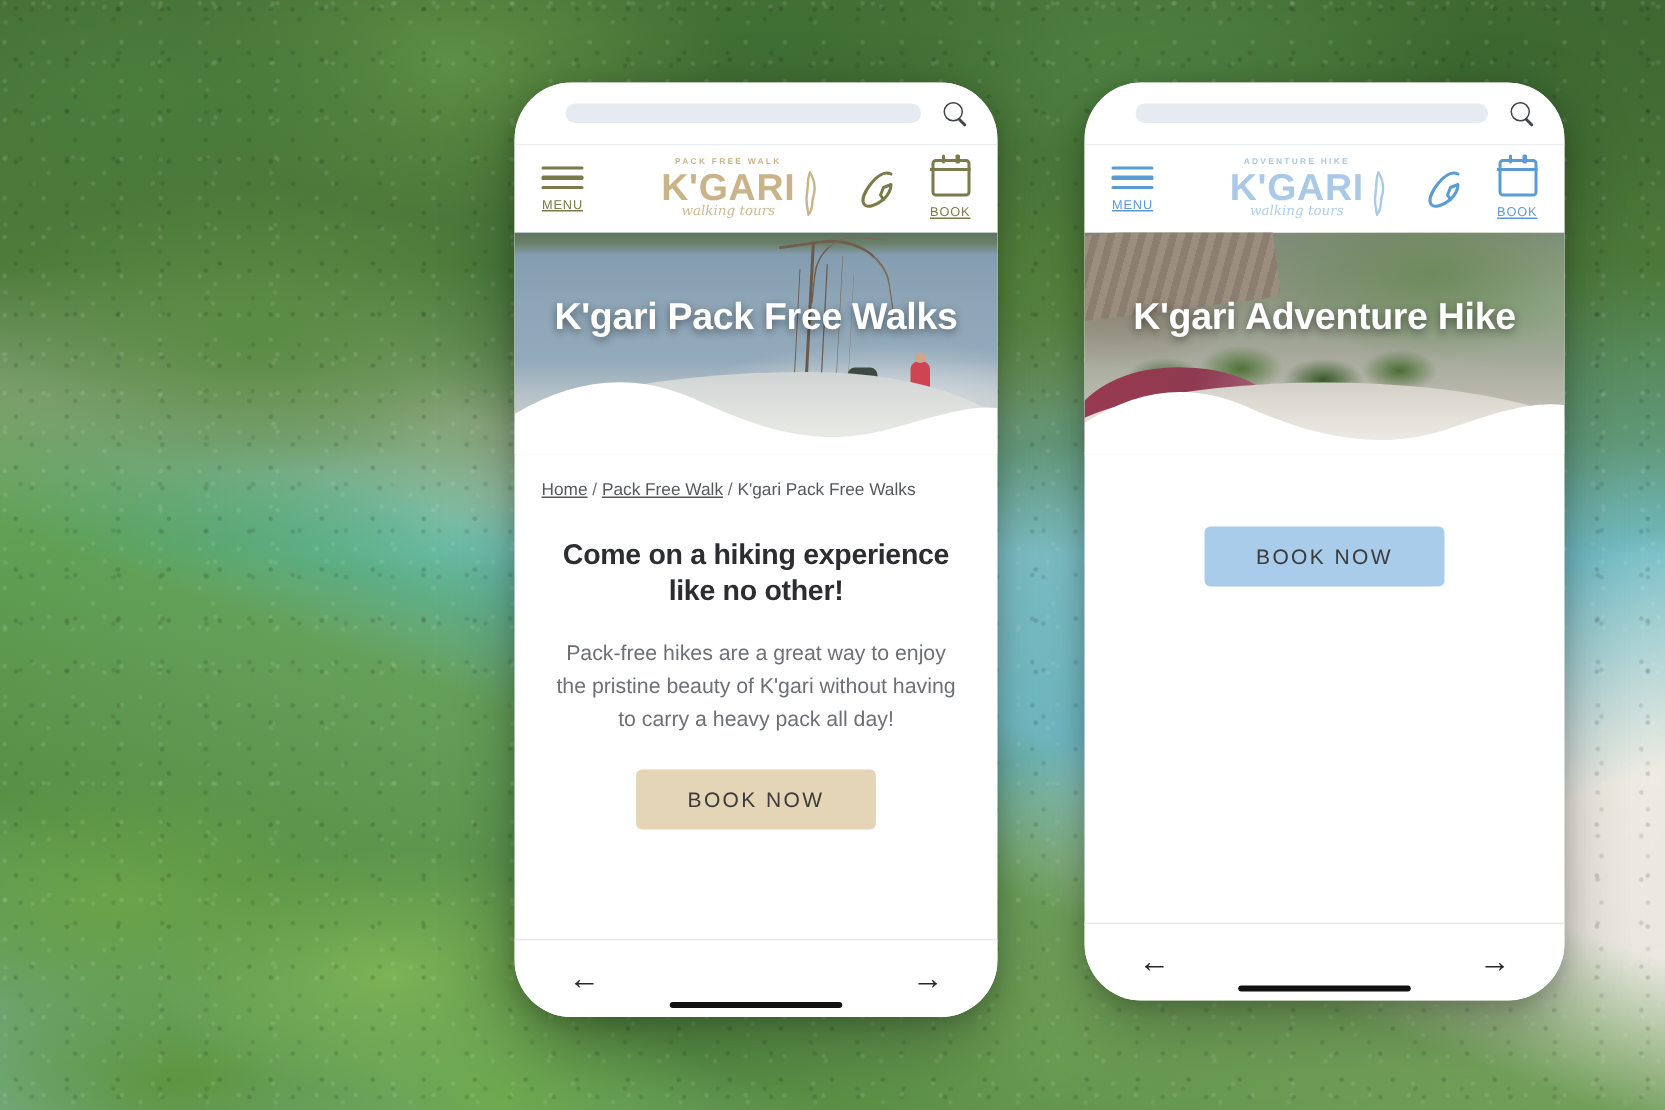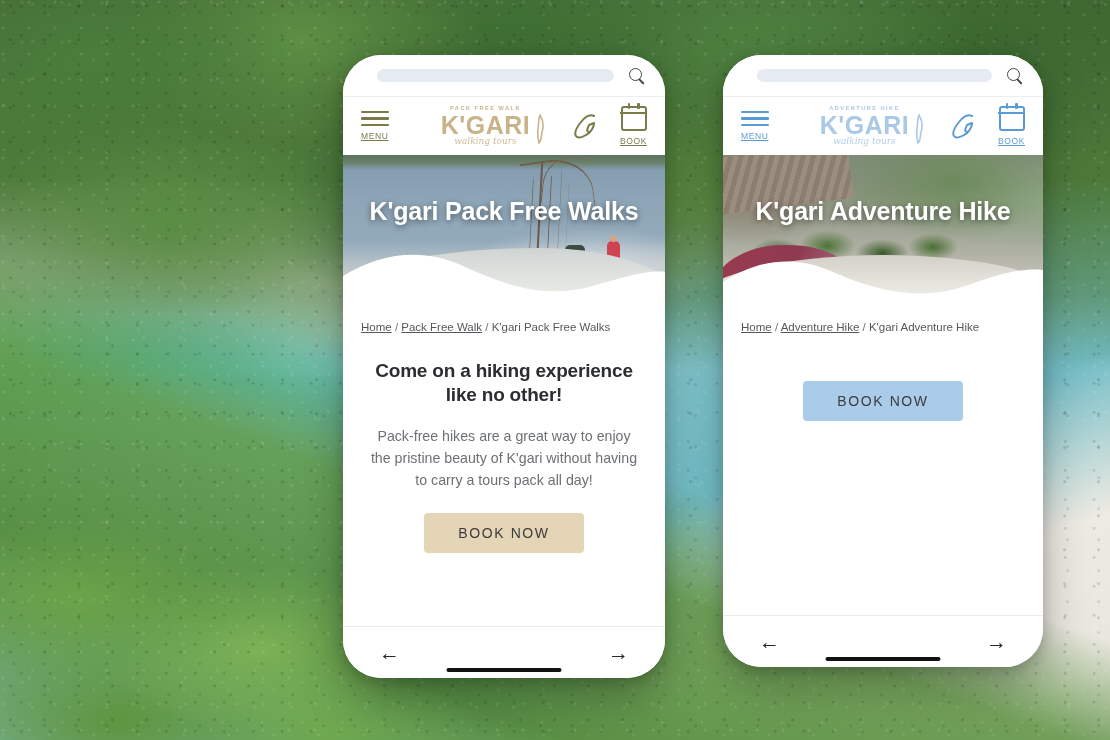--- a/index.html
+++ b/index.html
@@ -100,21 +100,21 @@
   }
 
   
   .site-head {
     height:58px; flex:0 0 58px; background:#fff;
     display:flex; align-items:center; justify-content:space-between;
     padding:0 18px;
   }
   .hdr-left, .hdr-right { display:flex; align-items:center; gap:20px; }
 
-  .burger { display:flex; flex-direction:column; cursor:pointer; }
+  .burger { display:flex; flex-direction:column; align-items:center; cursor:pointer; }
   .burger .bars { width:28px; display:flex; flex-direction:column; gap:4px; }
   .burger .bars i { display:block; height:2.6px; border-radius:1px; }
   .burger .lbl { font-size:8.5px; letter-spacing:.6px; margin-top:5px; text-decoration:underline; }
 
   .logo { text-align:center; line-height:1; position:relative; padding-right:16px;margin-left:28px; }
   .logo .kicker { font-size:5.6px; letter-spacing:1.5px; font-weight:700; }
   .logo .brand  { font-size:25px; font-weight:700; letter-spacing:.5px; margin-top:1px; font-family:"Liberation Sans", sans-serif; }
   .logo .script { font-size:9px; font-style:italic; font-family:"DejaVu Serif", serif; margin-top:-1px; opacity:.9; }
   .logo .isle {
     position:absolute; right:0; top:8px; width:12px; height:30px;
@@ -325,21 +325,21 @@
   <div class="crumbs" style="color:#55585c">
     <a href="#" style="color:#55585c">Home</a>
     <span class="sep">/</span>
     <a href="#" style="color:#55585c">Pack Free Walk</a>
     <span class="sep">/</span>
     <span>K'gari Pack Free Walks</span>
   </div>
 
   <div class="content">
     <h2>Come on a hiking experience like no other!</h2>
-    <p>Pack-free hikes are a great way to enjoy the pristine beauty of K'gari without having to carry a tours pack all day!</p>
+    <p>Pack-free hikes are a great way to enjoy the pristine beauty of K'gari without having to carry a heavy pack all day!</p>
     <button class="cta" style="background:#e4d5b7">BOOK NOW</button>
   </div>
 
   <div class="nav-bar">
     <span class="nav-arrow">←</span>
     <span class="nav-arrow">→</span>
     <div class="home-ind"></div>
   </div>
 </div>
 
@@ -392,27 +392,20 @@
       <div class="scrub"></div>
       <div class="maroon"></div>
       <div class="sandbank"></div>
     </div>
     <div class="hero-title">K'gari Adventure Hike</div>
     <svg class="hero-wave" viewBox="0 0 320 62" preserveAspectRatio="none">
       <path d="M0 40 C35 18 70 12 110 30 C155 50 200 60 248 42 C282 30 302 26 320 28 L320 62 L0 62 Z" fill="#ffffff"></path>
     </svg>
   </div>
 
-  <div class="crumbs" style="color:#55585c">
-    <a href="#" style="color:#55585c">Home</a>
-    <span class="sep">/</span>
-    <a href="#" style="color:#55585c">Adventure Hike</a>
-    <span class="sep">/</span>
-    <span>K'gari Adventure Hike</span>
-  </div>
 
   <div class="content">
     <button class="cta" style="background:#a9cceb">BOOK NOW</button>
   </div>
 
   <div class="nav-bar">
     <span class="nav-arrow">←</span>
     <span class="nav-arrow">→</span>
     <div class="home-ind"></div>
   </div>

